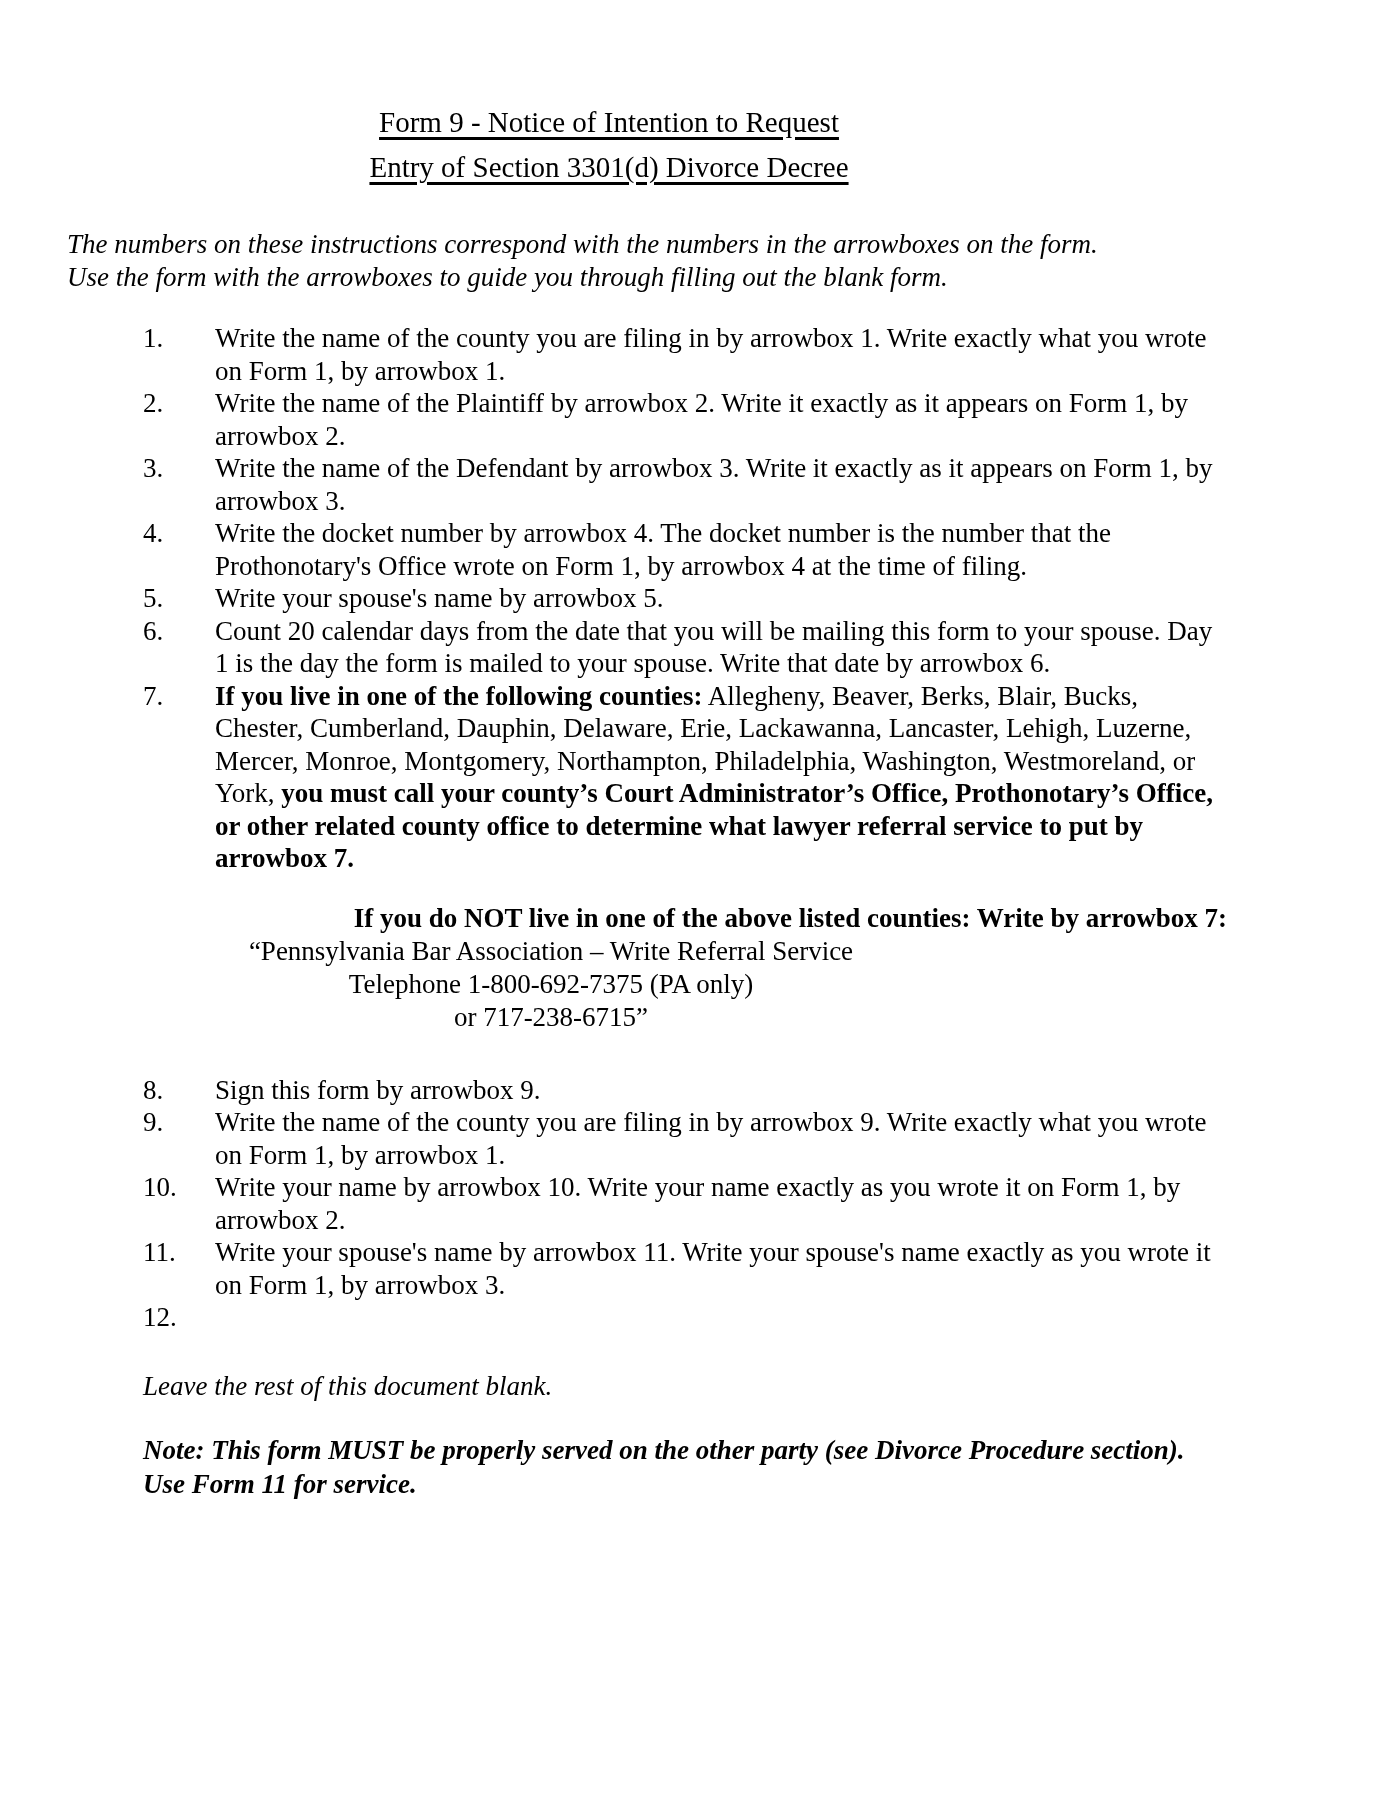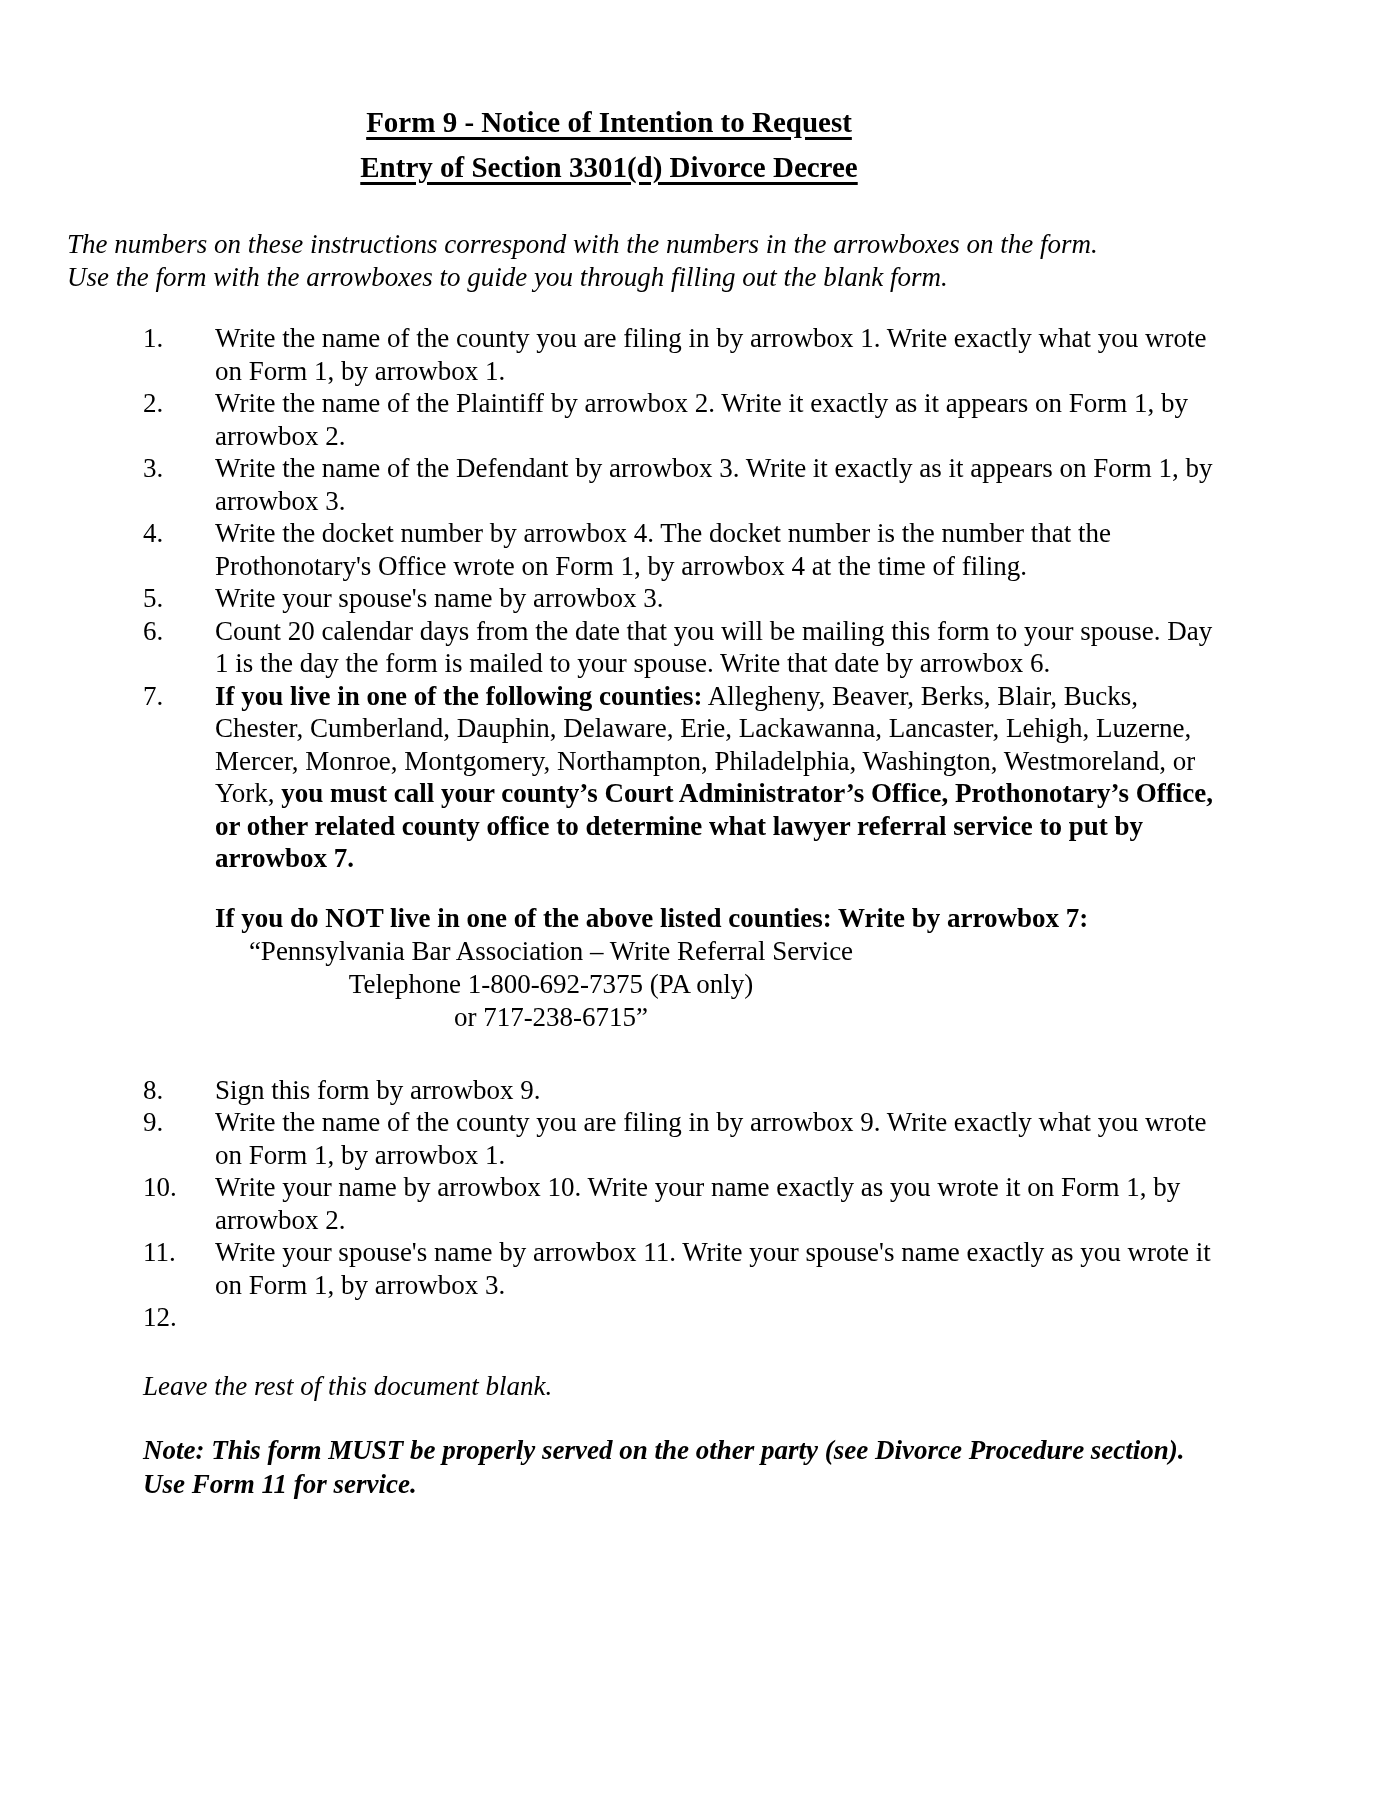--- a/index.html
+++ b/index.html
@@ -14,21 +14,21 @@
     font-family: "Liberation Serif", serif;
     color: #000000;
   }
   .page {
     padding-top: 100px;
   }
   .title-block {
     margin-left: 143px;
     width: 932px;
     text-align: center;
-    font-weight: bold;
+    font-weight: normal;
     font-size: 29px;
     line-height: 45px;
   }
   .title-line {
     text-decoration: underline;
     text-decoration-thickness: 2.5px;
     text-underline-offset: 5px;
   }
   .intro {
     margin: 38px 0 0 67px;
@@ -54,20 +54,21 @@
   .item-text {
     width: 1012px;
   }
   .b { font-weight: bold; }
   .referral-heading {
     margin: 27px 0 0 215px;
     width: 1012px;
     font-weight: bold;
     font-size: 27px;
     line-height: 33px;
+    text-align: right;
   }
   .referral-lines {
     margin-left: 215px;
     width: 672px;
     text-align: center;
     font-size: 27px;
     line-height: 33px;
   }
   .blank-note {
     margin: 36px 0 4px 143px;
@@ -108,21 +109,21 @@
     <div class="item">
       <span class="item-num">3.</span>
       <span class="item-text">Write the name of the Defendant by arrowbox 3. Write it exactly as it appears on Form 1, by arrowbox 3.</span>
     </div>
     <div class="item">
       <span class="item-num">4.</span>
       <span class="item-text">Write the docket number by arrowbox 4. The docket number is the number that the Prothonotary's Office wrote on Form 1, by arrowbox 4 at the time of filing.</span>
     </div>
     <div class="item">
       <span class="item-num">5.</span>
-      <span class="item-text">Write your spouse's name by arrowbox 3.</span>
+      <span class="item-text">Write your spouse's name by arrowbox 5.</span>
     </div>
     <div class="item">
       <span class="item-num">6.</span>
       <span class="item-text">Count 20 calendar days from the date that you will be mailing this form to your spouse. Day 1 is the day the form is mailed to your spouse. Write that date by arrowbox 6.</span>
     </div>
     <div class="item">
       <span class="item-num">7.</span>
       <span class="item-text"><span class="b">If you live in one of the following counties:</span><span> Allegheny, Beaver, Berks, Blair, Bucks, Chester, Cumberland, Dauphin, Delaware, Erie, Lackawanna, Lancaster, Lehigh, Luzerne, Mercer, Monroe, Montgomery, Northampton, Philadelphia, Washington, Westmoreland, or York, </span><span class="b">you must call your county’s Court Administrator’s Office, Prothonotary’s Office, or other related county office to determine what lawyer referral service to put by arrowbox 7.</span></span>
     </div>
   </div>

